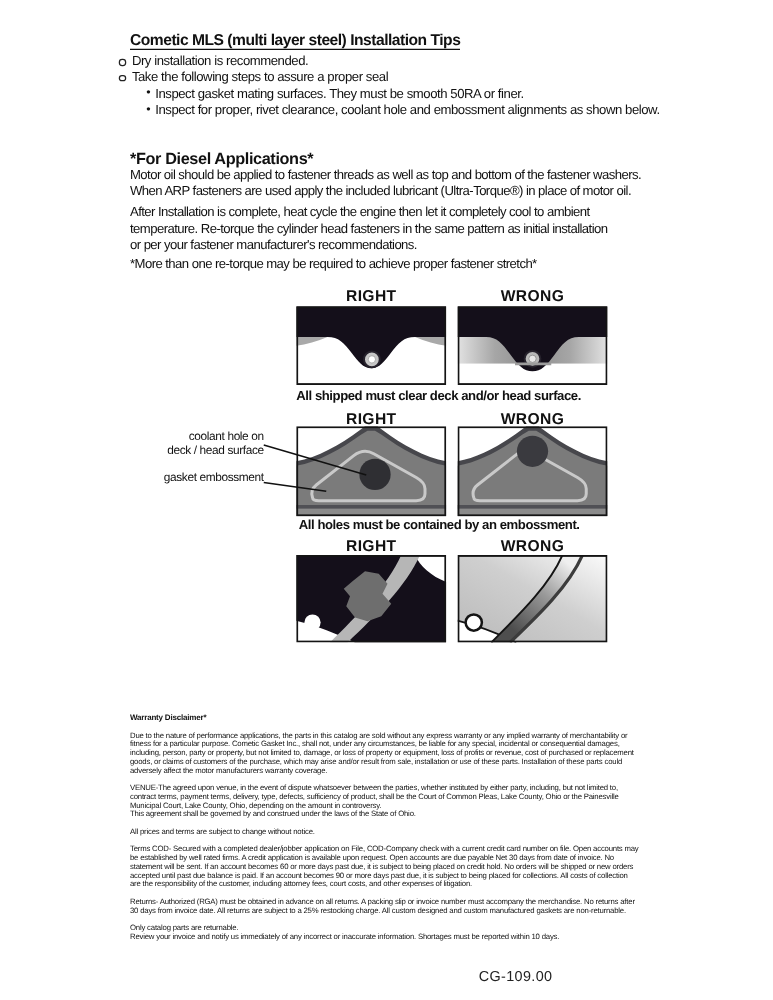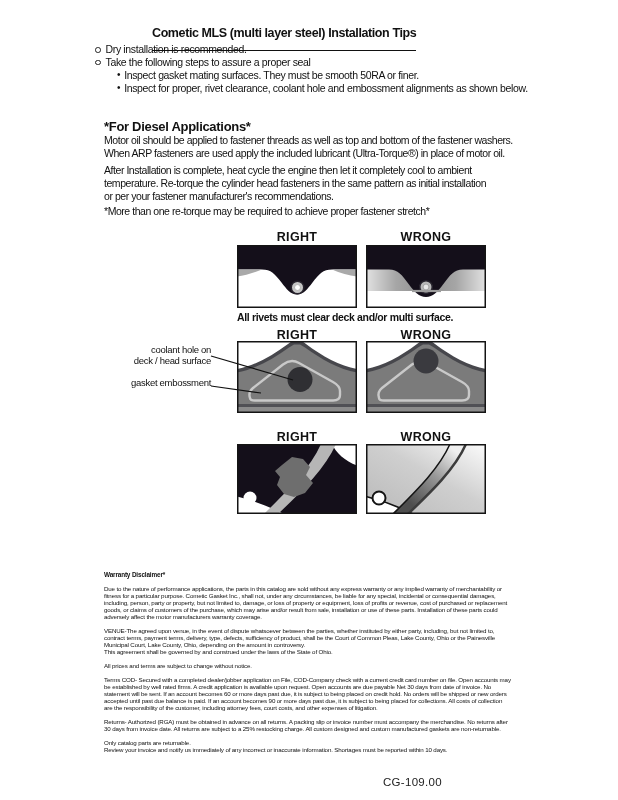--- a/index.html
+++ b/index.html
@@ -3,21 +3,21 @@
 <meta charset="utf-8">
 <style>
   html,body { margin:0; padding:0; background:#ffffff; }
   .page {
     position:relative; width:618px; height:800px; background:#fff;
     font-family:"Liberation Sans", sans-serif; color:#111; overflow:hidden;
   }
   .abs { position:absolute; }
   .doc-title {
     font-weight:bold; font-size:12.5px; letter-spacing:-0.4px;
-    border-bottom:1.5px solid #111; padding-bottom:10px; white-space:nowrap;margin-left:48px;
+    border-bottom:1.5px solid #111; padding-bottom:0; white-space:nowrap;
   }
   .bullets { font-size:10.5px; letter-spacing:-0.35px; line-height:12.9px; }
   .bullet-row { display:flex; align-items:flex-start; }
   .bullet-row.sub { margin-left:22px; }
   .ring {
     width:3.5px; height:3.5px; border:1px solid #222; border-radius:50%;
     display:inline-block; margin:4px 5px 0 0; flex:none;
   }
   .dot { margin-right:4px; flex:none; font-size:10px; }
   .diesel-heading { font-weight:bold; font-size:13px; letter-spacing:-0.3px; }
@@ -94,21 +94,21 @@
     <rect x="0" y="0" width="120" height="63" fill="#ffffff"></rect>
     <rect x="0" y="24" width="120" height="22" fill="url(#f1g)"></rect>
     <rect x="0" y="46" width="120" height="17" fill="#ffffff"></rect>
     <path d="M0,0 H120 V24.5 H97 C88,24.5 84,30 77,39.5 C71.5,47 67,52 60,52 C53,52 48.5,47 43,39.5 C36,30 32,24.5 23,24.5 H0 Z" fill="#140f1a"></path>
     <circle cx="60" cy="42" r="6.3" fill="#b9b9b9" stroke="#26222c" stroke-width="1.6"></circle>
     <circle cx="60" cy="42" r="2.9" fill="#e8e8e8" stroke="#777777" stroke-width="0.5"></circle>
     <path d="M46,46 H75" stroke="#9c9c9c" stroke-width="2.2"></path>
     <rect x="0.75" y="0.75" width="118.5" height="61.5" fill="none" stroke="#141414" stroke-width="1.5"></rect>
   </svg>
 
-  <div class="abs fig-caption" style="left:237px; top:311px;">All rivets must clear deck and/or multi surface.</div>
+  <div class="abs fig-caption" style="left:237px; top:311px;">All shipped must clear deck and/or head surface.</div>
 
   <div class="abs fig-label" style="left:237px; top:328px;">RIGHT</div>
   <div class="abs fig-label" style="left:366px; top:328px;">WRONG</div>
 
   <div class="abs callout" style="left:98px; top:345px; width:113px;">coolant hole on
 deck / head surface</div>
   <div class="abs callout" style="left:98px; top:378px; width:113px;">gasket embossment</div>
 
   <svg class="abs panel" style="left:237px; top:341px;" width="120" height="72" viewBox="0 0 120 72">
     <rect x="0" y="0" width="120" height="72" fill="#ffffff"></rect>
@@ -130,20 +130,21 @@
     <path d="M13,57 Q11,51 16,47 L46,23.5 Q54,17.5 62,22 L96,41 Q103,45 103,50 V54 Q103,59.5 96,59.5 H18 Q13,59.5 13,57 Z" fill="none" stroke="#c9c9c9" stroke-width="2.4" stroke-linejoin="round"></path>
     <circle cx="60" cy="20" r="12.5" fill="#3a3a3f"></circle>
     <rect x="0.75" y="0.75" width="118.5" height="70.5" fill="none" stroke="#141414" stroke-width="1.5"></rect>
   </svg>
 
   <svg class="abs pointer-overlay" style="left:203px; top:344px;" width="110" height="60" viewBox="0 0 110 60">
     <path d="M8,12 L90,36" stroke="#111" stroke-width="1.2" fill="none"></path>
     <path d="M8,42 L58,49" stroke="#111" stroke-width="1.2" fill="none"></path>
   </svg>
 
+  <div class="abs fig-caption" style="left:239px; top:414px;">All holes must be contained by an embossment.</div>
 
   <div class="abs fig-label" style="left:237px; top:430px;">RIGHT</div>
   <div class="abs fig-label" style="left:366px; top:430px;">WRONG</div>
 
   <svg class="abs panel" style="left:237px; top:444px;" width="120" height="70" viewBox="0 0 120 70">
     <rect x="0" y="0" width="120" height="70" fill="#ffffff"></rect>
     <path d="M0,0 H95 C99,9 108,17 120,21.5 V70 H47 C33,63 16,56.5 0,52.5 Z" fill="#140f1a"></path>
     <path d="M84,0 H99 C88,25 64,48 41,70 H27 C49,48 73,25 84,0 Z" fill="#b6b6b6"></path>
     <polygon points="45,21 55,13 66,15 73,23 69,31 76,39 68,49 57,53 47,50 40,41 43,33 38,27" fill="#6e6e6e"></polygon>
     <circle cx="13" cy="54" r="6.5" fill="#ffffff"></circle>

